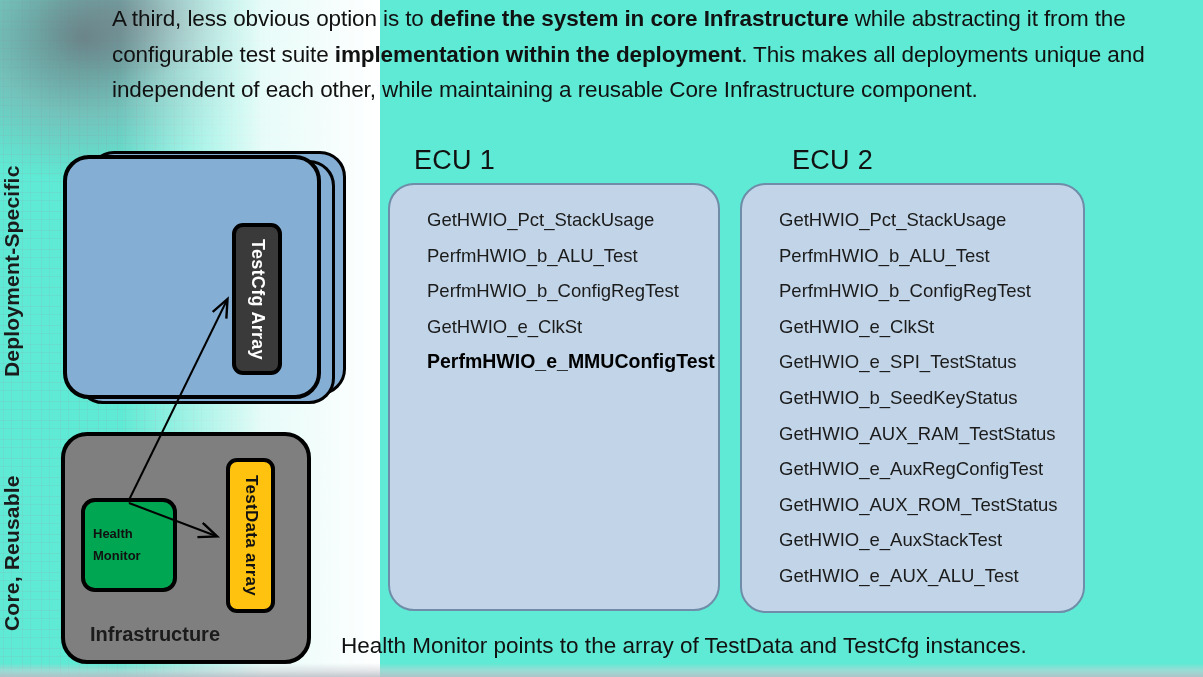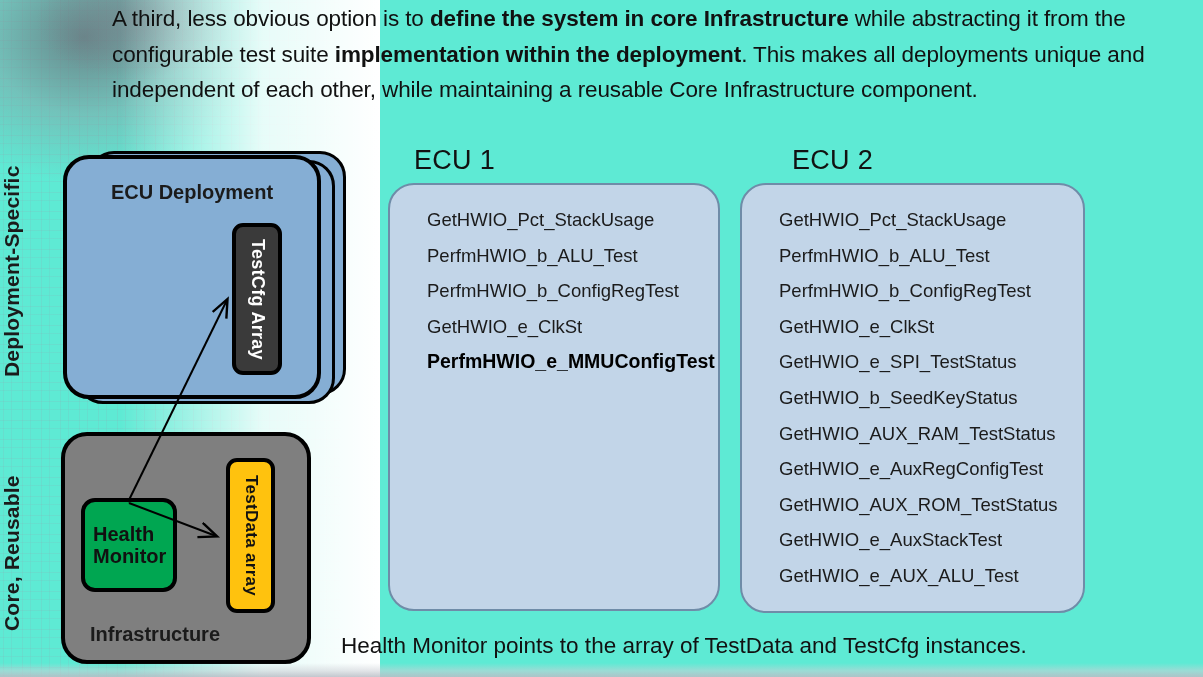--- a/index.html
+++ b/index.html
@@ -188,21 +188,21 @@
     border-radius: 14px;
     box-sizing: border-box;
     display: flex;
     flex-direction: column;
     align-items: flex-start;
     justify-content: center;
     padding-left: 8px;
   }
   .health-line {
     font-weight: bold;
-    font-size: 20px;
+    font-size: 13px;
     color: #111111;
     line-height: 22px;
   }
   .testdata-box {
     position: absolute;
     left: 161px; top: 22px;
     width: 49px; height: 155px;
     background: #ffc20e;
     border: 4px solid #000;
     border-radius: 11px;
@@ -294,21 +294,20 @@
   <div class="bg-fade-right"></div>
 
   <div class="intro" id="intro-paragraph"><span>A third, less obvious option is to </span><b>define the system in core Infrastructure</b><span> while abstracting it from the configurable test suite </span><b>implementation within the deployment</b><span>. This makes all deployments unique and independent of each other, while maintaining a reusable Core Infrastructure component.</span></div>
 
   <div class="vlabel" id="vlabel-deploy">Deployment-Specific</div>
   <div class="vlabel" id="vlabel-core">Core, Reusable</div>
 
   <div class="stack-back2"></div>
   <div class="stack-back1"></div>
   <div class="deploy-box">
-    <div class="deploy-title">ECU Deployment</div>
     <div class="testcfg-box">
       <span class="testcfg-label">TestCfg Array</span>
     </div>
   </div>
 
   <div class="infra-box">
     <div class="health-box">
       <span class="health-line">Health</span>
       <span class="health-line">Monitor</span>
     </div>

